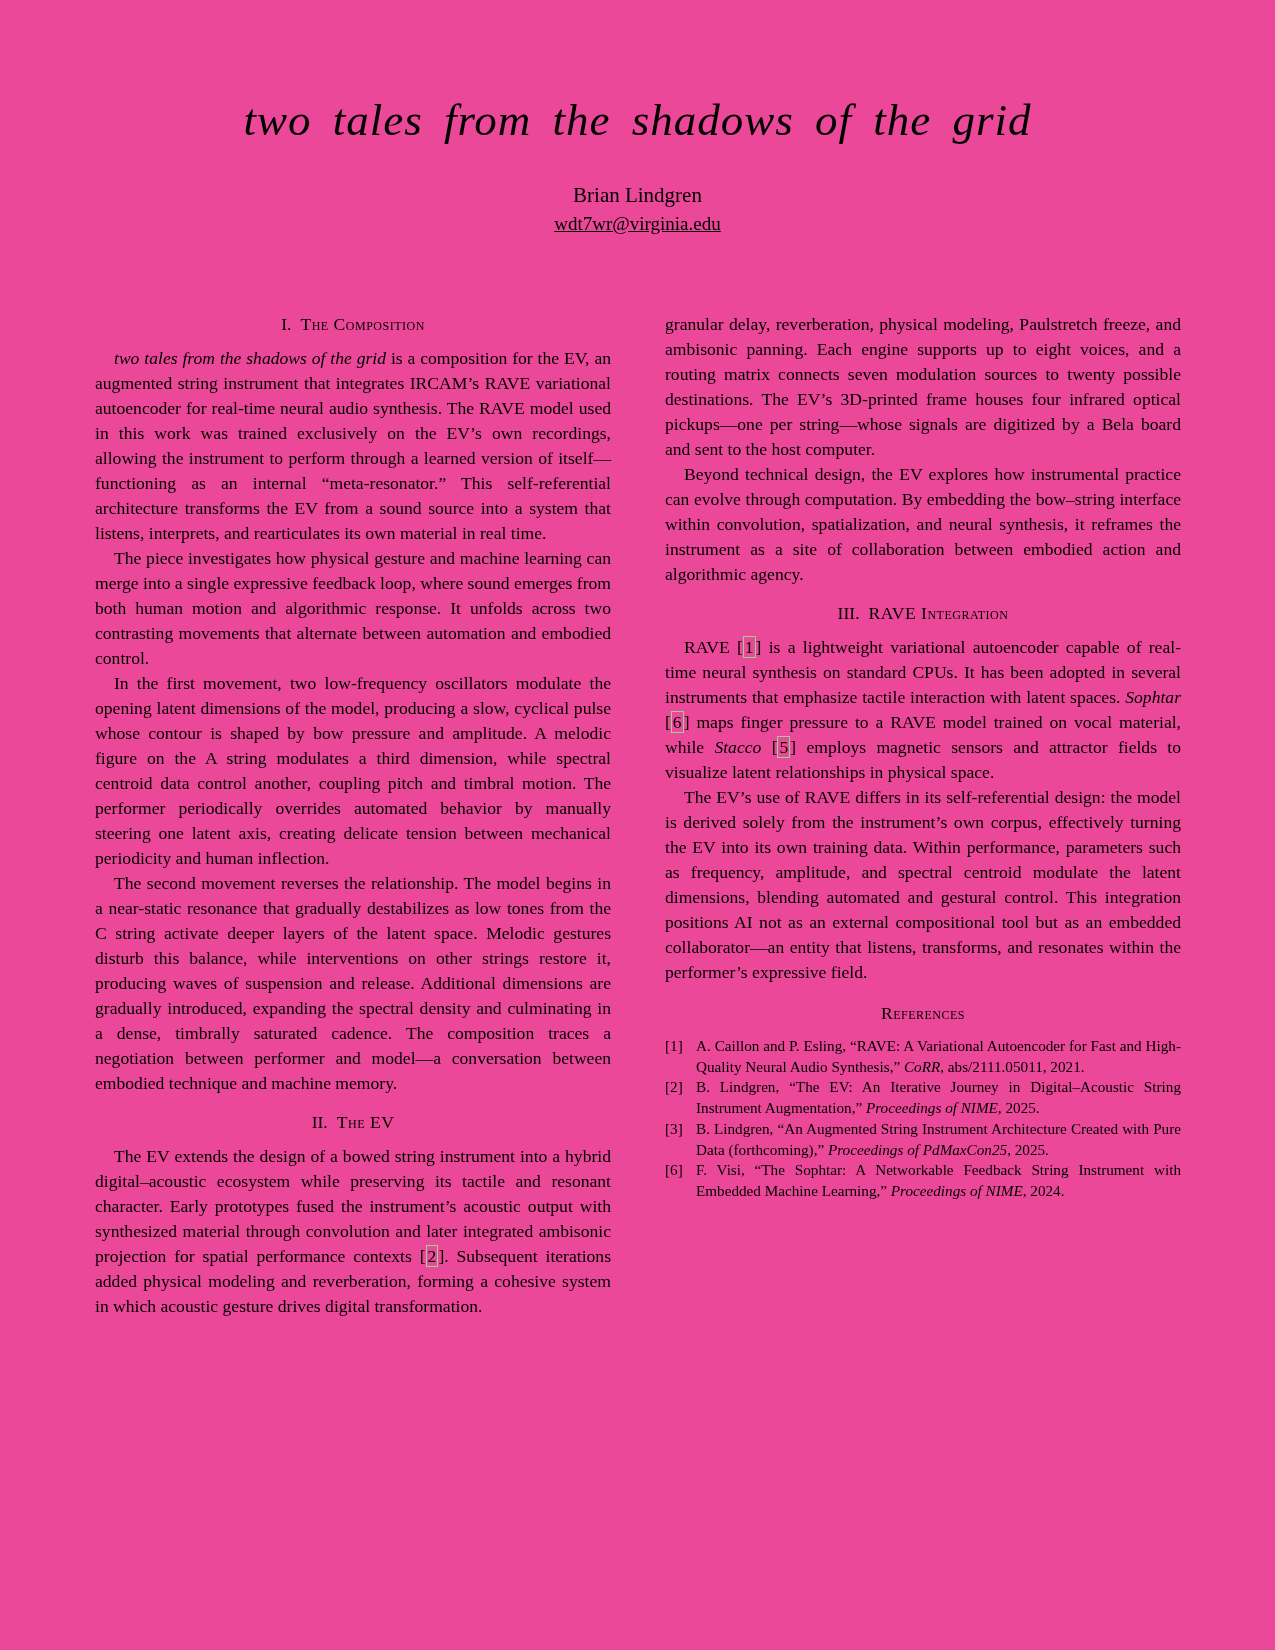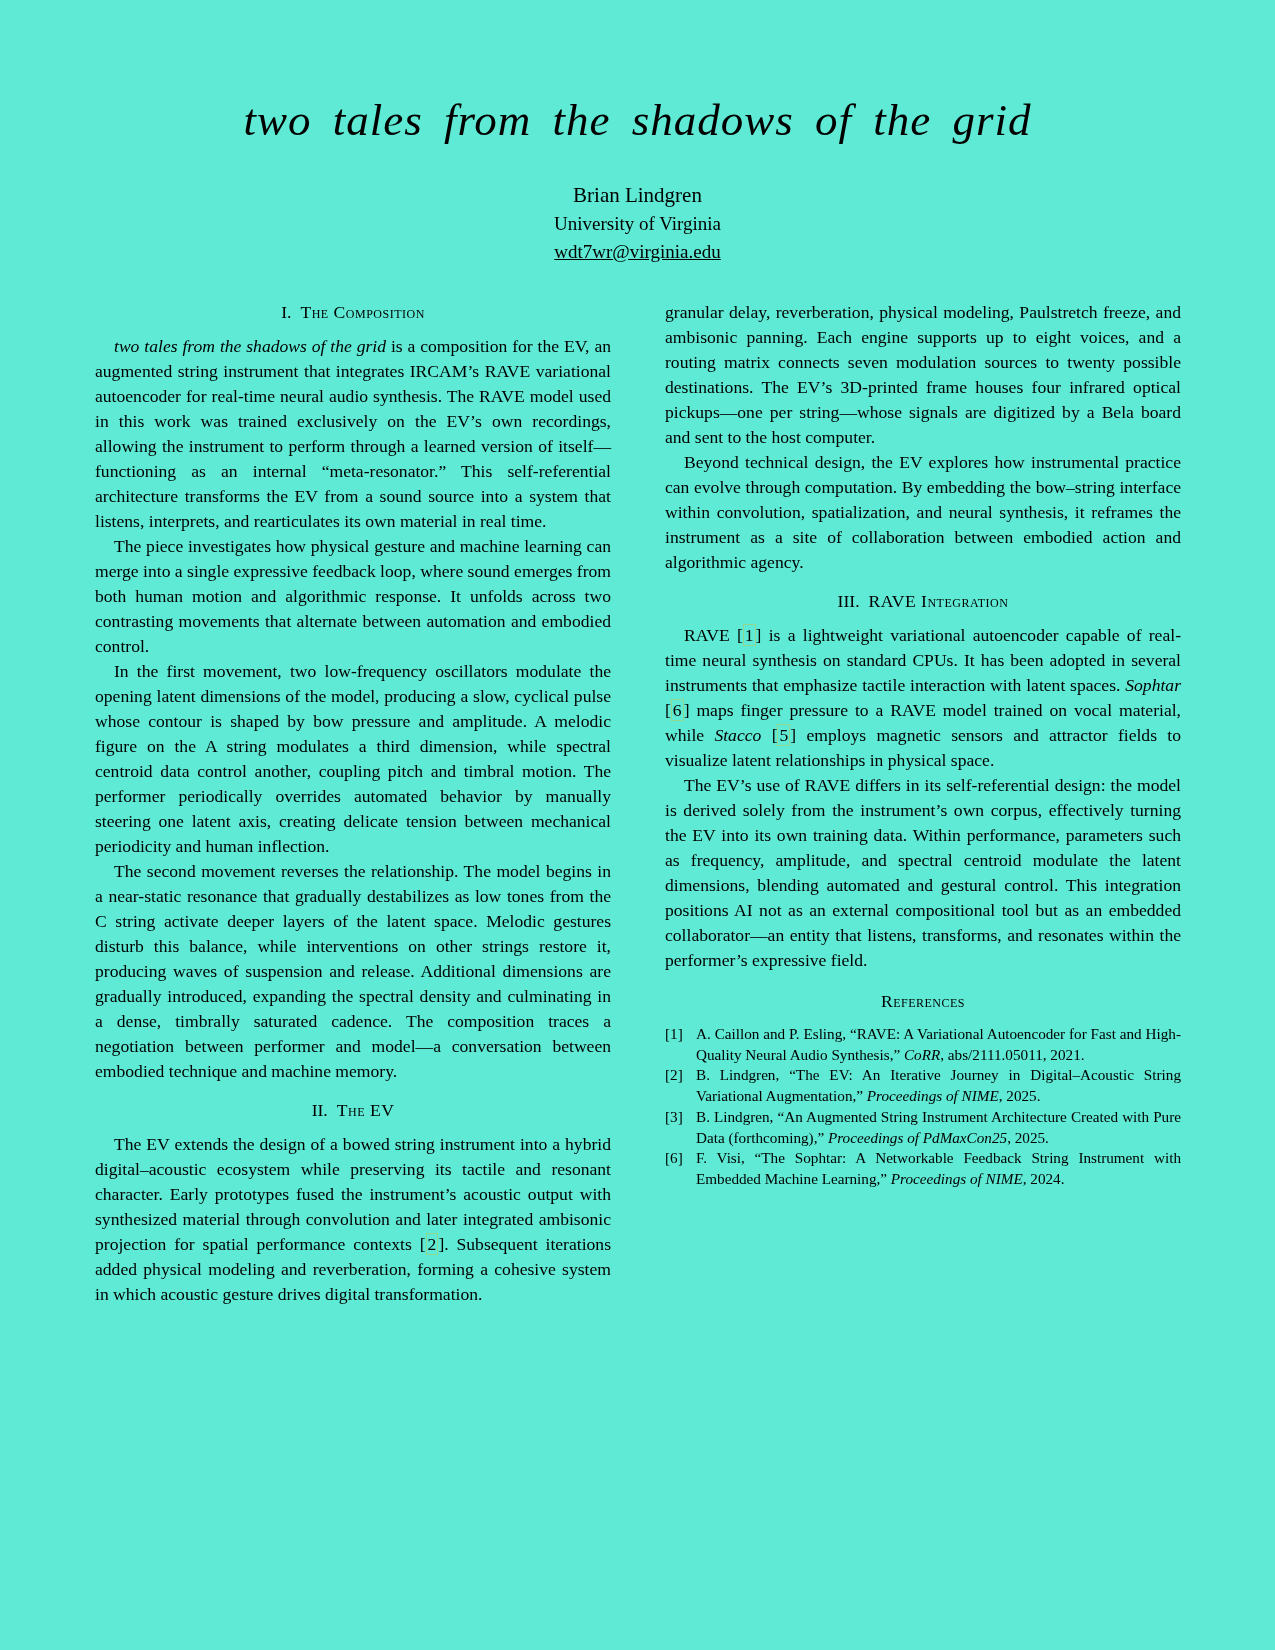--- a/index.html
+++ b/index.html
@@ -1,36 +1,36 @@
 <!DOCTYPE html>
 <html style="--cite-box: #90d890;"><head>
 <meta charset="utf-8">
 <style>
   html,body { margin:0; padding:0; background:#e8e8e8; }
   .page {
     position:relative;
     width:1275px; height:1650px;
     margin:0 auto;
-    background:#5eead4;
+    background:#ec4899;
     color:#000;
     font-family:"Liberation Serif","DejaVu Serif",serif;
     overflow:hidden;
   }
   .title-block { position:absolute; top:94px; left:0; width:100%; text-align:center; }
   .paper-title {
     margin:0;
     font-size:45px; font-weight:400; font-style:italic;
     letter-spacing:1px; word-spacing:9px;
   }
   .author-name { margin-top:34px; font-size:21px; line-height:30px; }
   .author-affil { font-size:19px; line-height:28px; }
   .author-email { font-size:19px; line-height:28px;text-decoration:underline; }
 
   .columns {
-    position:absolute; top:300px; left:95px; width:1086px;
+    position:absolute; top:312px; left:95px; width:1086px;
     display:flex; gap:54px;
   }
   .col { width:516px; font-size:17.6px; line-height:25px; text-align:justify; }
 
   .para { margin:0; text-indent:19px; }
   .para.noindent { text-indent:0; }
 
   .sec-heading {
     margin:14px 0 9px; text-align:center; text-indent:0;
     font-size:17.6px;
@@ -51,21 +51,20 @@
   .ref-heading { margin:16px 0 10px; }
   i { font-style:italic; }
 </style>
 </head>
 <body>
 
 <div class="page">
   <div class="title-block">
     <h1 class="paper-title">two tales from the shadows of the grid</h1>
     <div class="author-name">Brian Lindgren</div>
-    <div class="author-affil">University of Virginia</div>
     <div class="author-email">wdt7wr@virginia.edu</div>
   </div>
 
   <div class="columns">
     <div class="col" id="col-left">
         <p class="sec-heading"><span class="sec-num">I.</span><span class="sc">The Composition</span></p>
         <p class="para"><i>two tales from the shadows of the grid</i><span> is a composition for the EV, an augmented string instrument that integrates IRCAM’s RAVE variational autoencoder for real-time neural audio synthesis. The RAVE model used in this work was trained exclusively on the EV’s own recordings, allowing the instrument to perform through a learned version of itself—functioning as an internal “meta-resonator.” This self-referential architecture transforms the EV from a sound source into a system that listens, interprets, and rearticulates its own material in real time.</span></p>
         <p class="para"><span>The piece investigates how physical gesture and machine learning can merge into a single expressive feedback loop, where sound emerges from both human motion and algorithmic response. It unfolds across two contrasting movements that alternate between automation and embodied control.</span></p>
         <p class="para"><span>In the first movement, two low-frequency oscillators modulate the opening latent dimensions of the model, producing a slow, cyclical pulse whose contour is shaped by bow pressure and amplitude. A melodic figure on the A string modulates a third dimension, while spectral centroid data control another, coupling pitch and timbral motion. The performer periodically overrides automated behavior by manually steering one latent axis, creating delicate tension between mechanical periodicity and human inflection.</span></p>
         <p class="para"><span>The second movement reverses the relationship. The model begins in a near-static resonance that gradually destabilizes as low tones from the C string activate deeper layers of the latent space. Melodic gestures disturb this balance, while interventions on other strings restore it, producing waves of suspension and release. Additional dimensions are gradually introduced, expanding the spectral density and culminating in a dense, timbrally saturated cadence. The composition traces a negotiation between performer and model—a conversation between embodied technique and machine memory.</span></p>
@@ -74,19 +73,19 @@
       </div>
     <div class="col" id="col-right">
         <p class="para noindent"><span>granular delay, reverberation, physical modeling, Paulstretch freeze, and ambisonic panning. Each engine supports up to eight voices, and a routing matrix connects seven modulation sources to twenty possible destinations. The EV’s 3D-printed frame houses four infrared optical pickups—one per string—whose signals are digitized by a Bela board and sent to the host computer.</span></p>
         <p class="para"><span>Beyond technical design, the EV explores how instrumental practice can evolve through computation. By embedding the bow–string interface within convolution, spatialization, and neural synthesis, it reframes the instrument as a site of collaboration between embodied action and algorithmic agency.</span></p>
         <p class="sec-heading"><span class="sec-num">III.</span><span class="sc">RAVE Integration</span></p>
         <p class="para"><span>RAVE </span><span class="cite">[<span class="cite-num">1</span>]</span><span> is a lightweight variational autoencoder capable of real-time neural synthesis on standard CPUs. It has been adopted in several instruments that emphasize tactile interaction with latent spaces. </span><i>Sophtar</i><span> </span><span class="cite">[<span class="cite-num">6</span>]</span><span> maps finger pressure to a RAVE model trained on vocal material, while </span><i>Stacco</i><span> </span><span class="cite">[<span class="cite-num">5</span>]</span><span> employs magnetic sensors and attractor fields to visualize latent relationships in physical space.</span></p>
         <p class="para"><span>The EV’s use of RAVE differs in its self-referential design: the model is derived solely from the instrument’s own corpus, effectively turning the EV into its own training data. Within performance, parameters such as frequency, amplitude, and spectral centroid modulate the latent dimensions, blending automated and gestural control. This integration positions AI not as an external compositional tool but as an embedded collaborator—an entity that listens, transforms, and resonates within the performer’s expressive field.</span></p>
         <p class="sec-heading ref-heading"><span class="sc">References</span></p>
         <div class="ref-list">
           <p class="ref-item"><span class="ref-label">[1]</span><span>A. Caillon and P. Esling, “RAVE: A Variational Autoencoder for Fast and High-Quality Neural Audio Synthesis,” </span><i>CoRR</i><span>, abs/2111.05011, 2021.</span></p>
-          <p class="ref-item"><span class="ref-label">[2]</span><span>B. Lindgren, “The EV: An Iterative Journey in Digital–Acoustic String Variational Augmentation,” </span><i>Proceedings of NIME</i><span>, 2025.</span></p>
+          <p class="ref-item"><span class="ref-label">[2]</span><span>B. Lindgren, “The EV: An Iterative Journey in Digital–Acoustic String Instrument Augmentation,” </span><i>Proceedings of NIME</i><span>, 2025.</span></p>
           <p class="ref-item"><span class="ref-label">[3]</span><span>B. Lindgren, “An Augmented String Instrument Architecture Created with Pure Data (forthcoming),” </span><i>Proceedings of PdMaxCon25</i><span>, 2025.</span></p>
           <p class="ref-item"><span class="ref-label">[6]</span><span>F. Visi, “The Sophtar: A Networkable Feedback String Instrument with Embedded Machine Learning,” </span><i>Proceedings of NIME</i><span>, 2024.</span></p>
         </div>
       </div>
   </div>
 </div>
 
 </body></html>

